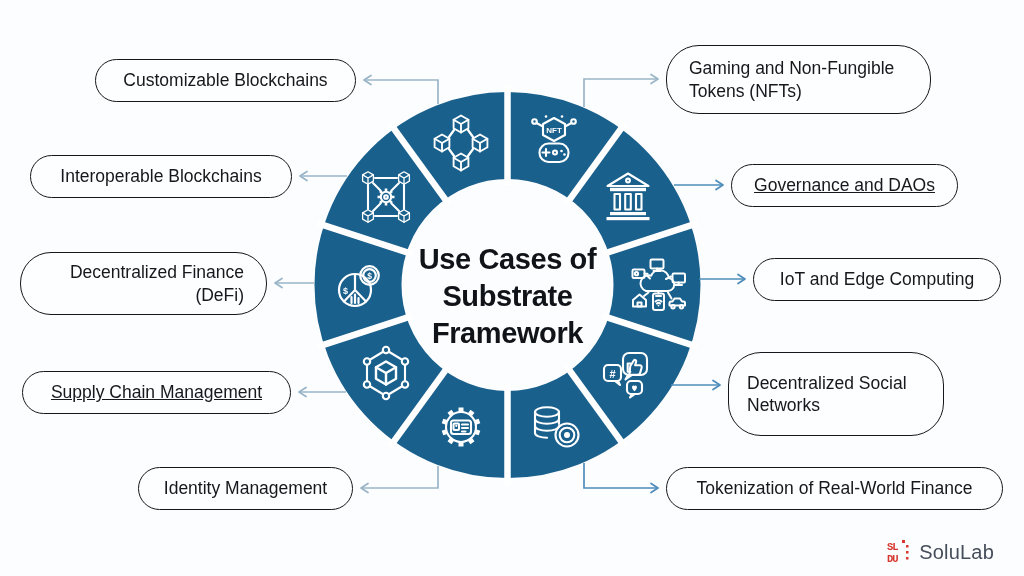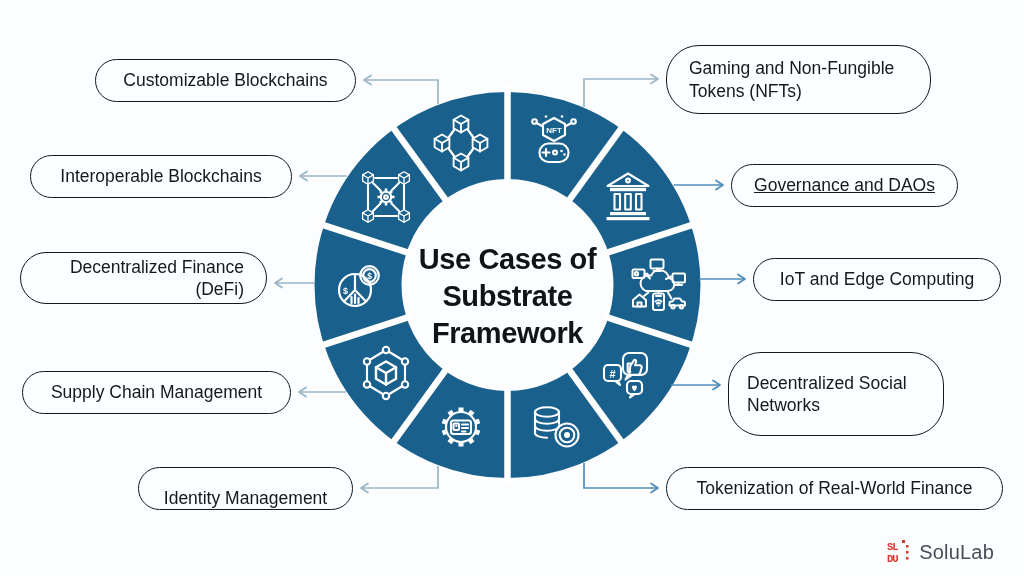--- a/index.html
+++ b/index.html
@@ -6,23 +6,23 @@
   .stage{position:relative;width:1024px;height:576px;overflow:hidden;background:#fcfdfe;
          font-family:"Liberation Sans",sans-serif;}
   .diagram{position:absolute;left:0;top:0;}
   .title{position:absolute;left:387px;top:241px;width:241px;text-align:center;
          font-weight:bold;font-size:29px;line-height:37px;color:#101318;letter-spacing:-0.4px;}
   .pill{position:absolute;box-sizing:border-box;display:flex;align-items:center;justify-content:center;
         text-align:center;border:1.6px solid #14171c;border-radius:24px;background:#fdfeff;
         color:#15181c;font-size:17.5px;line-height:1.26;padding:0 18px;}
   .p0{left:95px;top:59px;width:261px;height:43px;}
   .p1{left:30px;top:155px;width:262px;height:43px;}
-  .p2{left:20px;top:252px;width:247px;height:52px;justify-content:flex-end;text-align:right;padding-right:22px;border-radius:31px;}
-  .p3{left:22px;top:371px;width:269px;height:43px;}
-  .p4{left:138px;top:467px;width:215px;height:43px;align-items:flex-end;}
+  .p2{left:20px;top:252px;width:247px;height:63px;justify-content:flex-end;text-align:right;padding-right:22px;border-radius:31px;}
+  .p3{left:22px;top:371px;width:269px;height:43px;text-decoration:underline;}
+  .p4{left:138px;top:467px;width:215px;height:43px;}
   .p5{left:666px;top:45px;width:265px;height:69px;justify-content:flex-start;text-align:left;padding-left:22px;border-radius:33px;}
   .p6{left:731px;top:164px;width:227px;height:43px;text-decoration:underline;}
   .p7{left:753px;top:258px;width:248px;height:43px;}
   .p8{left:728px;top:352px;width:216px;height:84px;justify-content:flex-start;text-align:left;padding-left:18px;border-radius:33px;}
   .p9{left:666px;top:467px;width:337px;height:43px;}
   .logo{position:absolute;right:30px;bottom:11px;display:flex;align-items:center;gap:7px;}
   .logo-text{font-size:20px;color:#454e5a;letter-spacing:0.2px;}
 </style>
 </head>
 <body>

